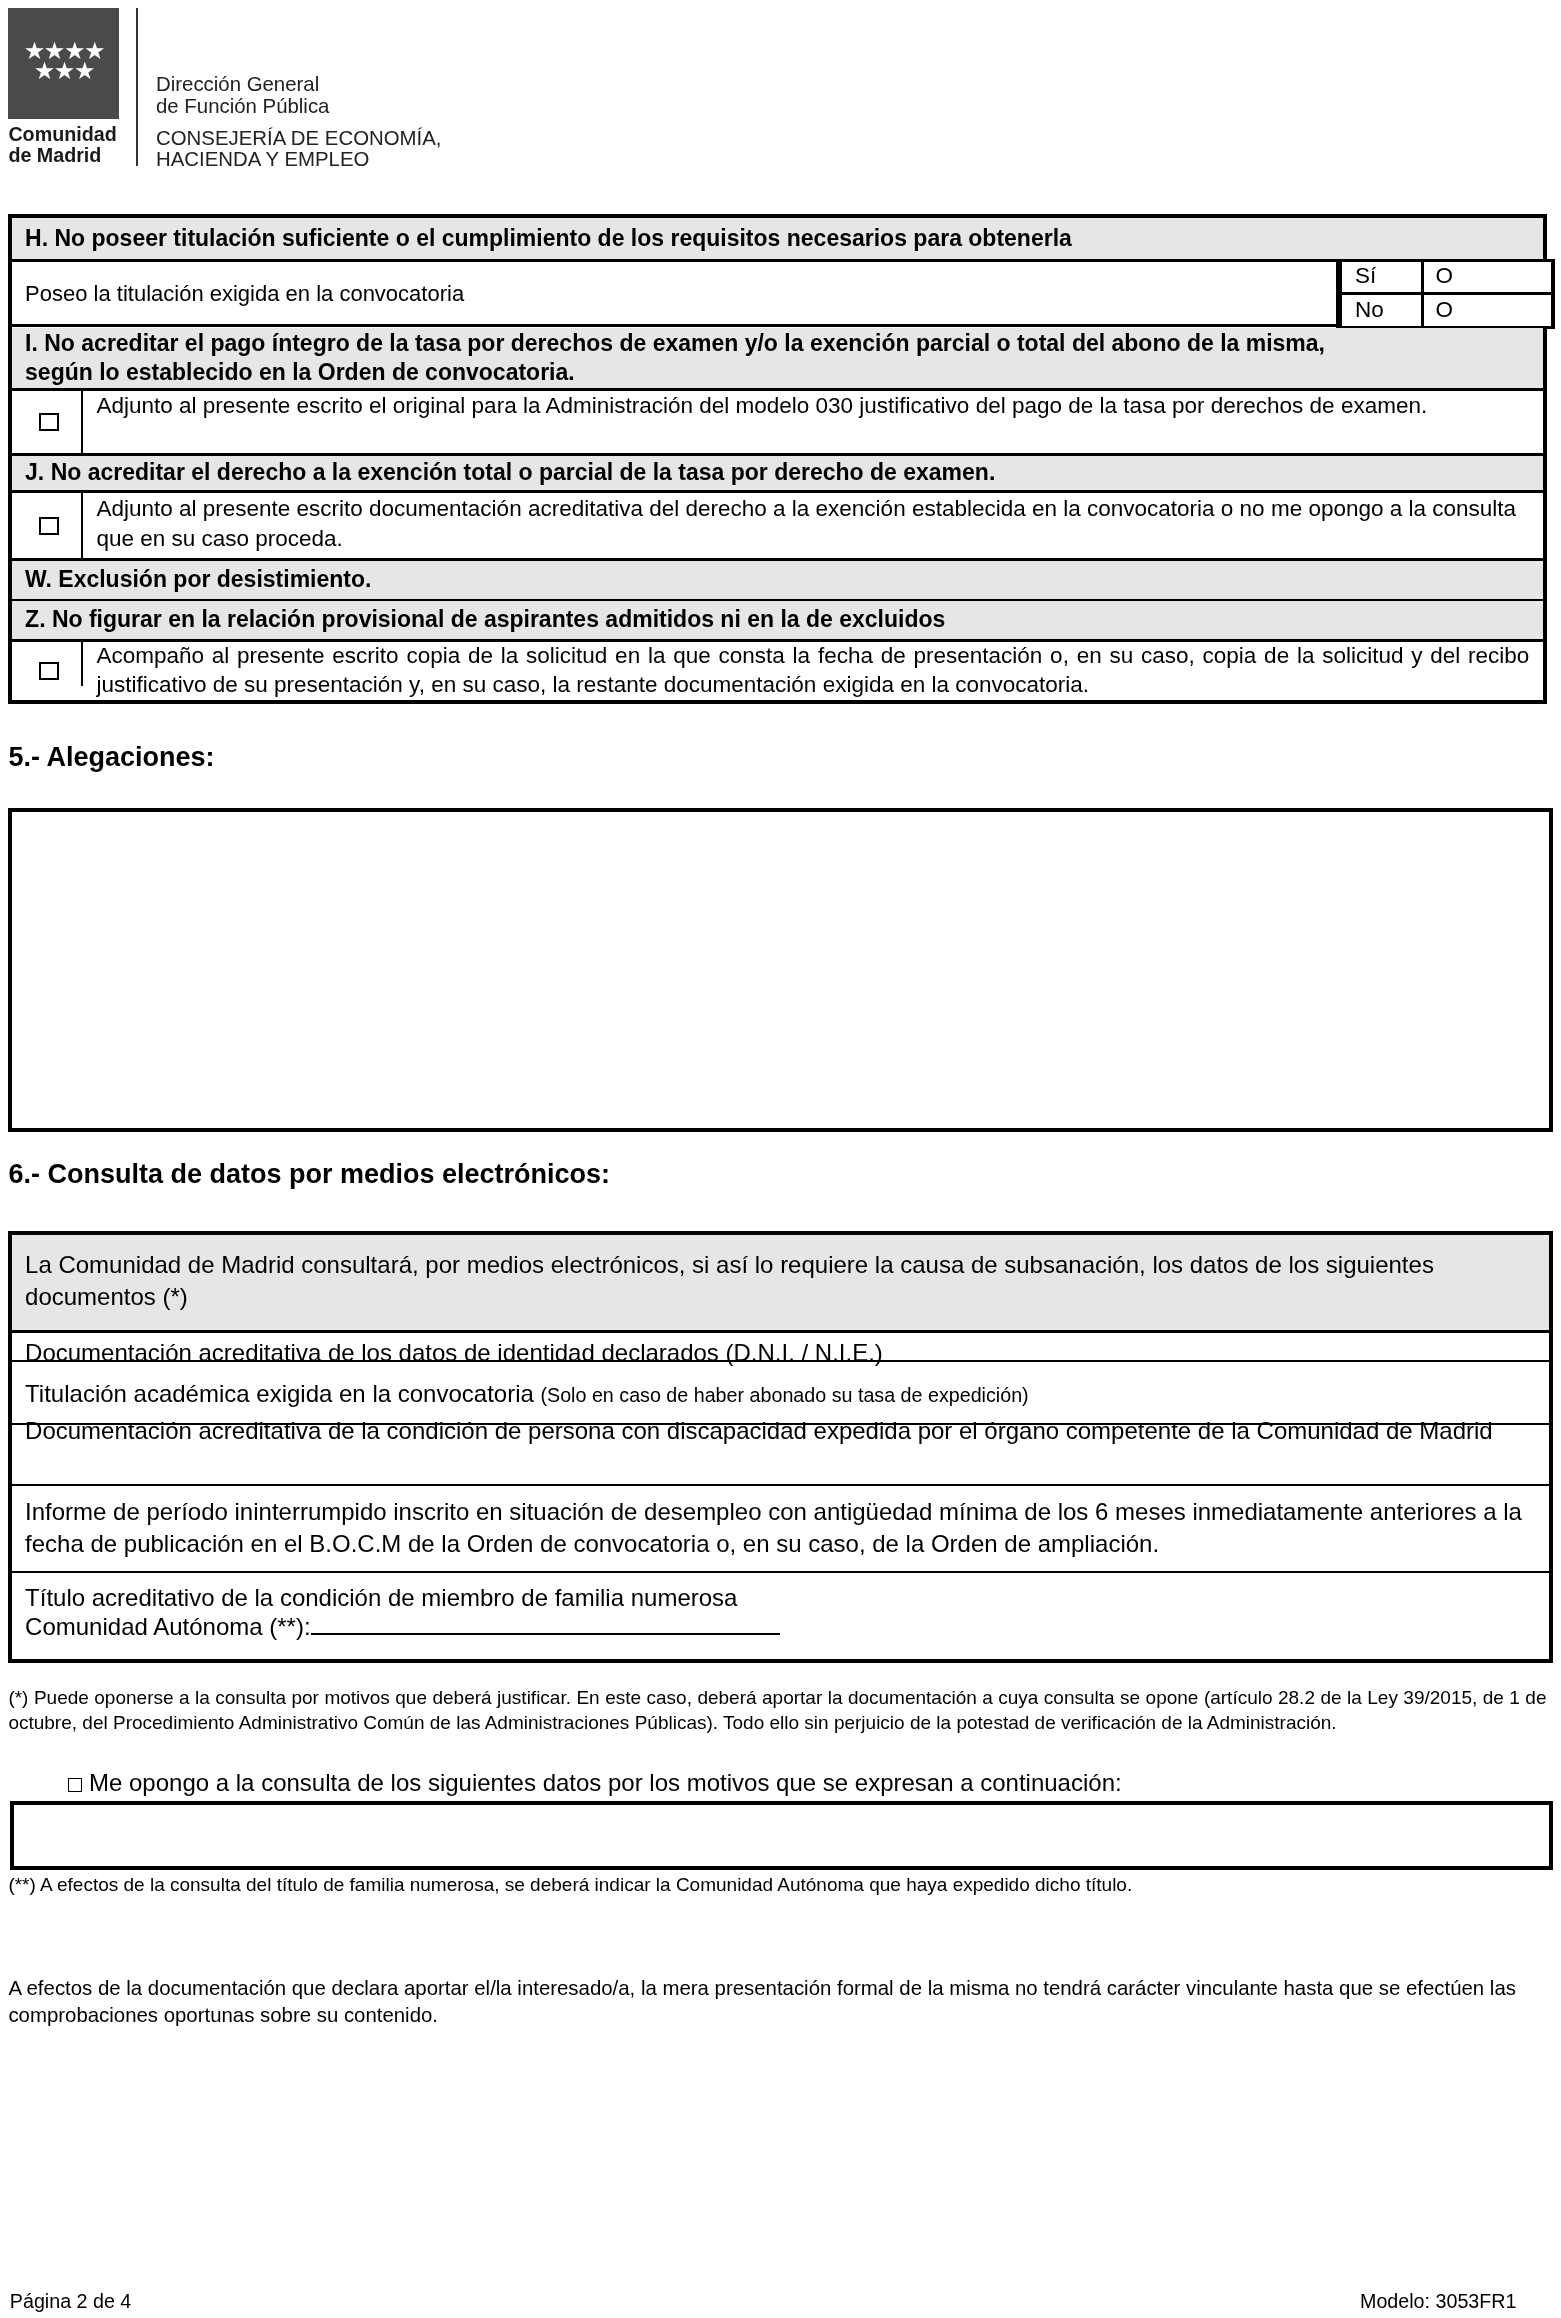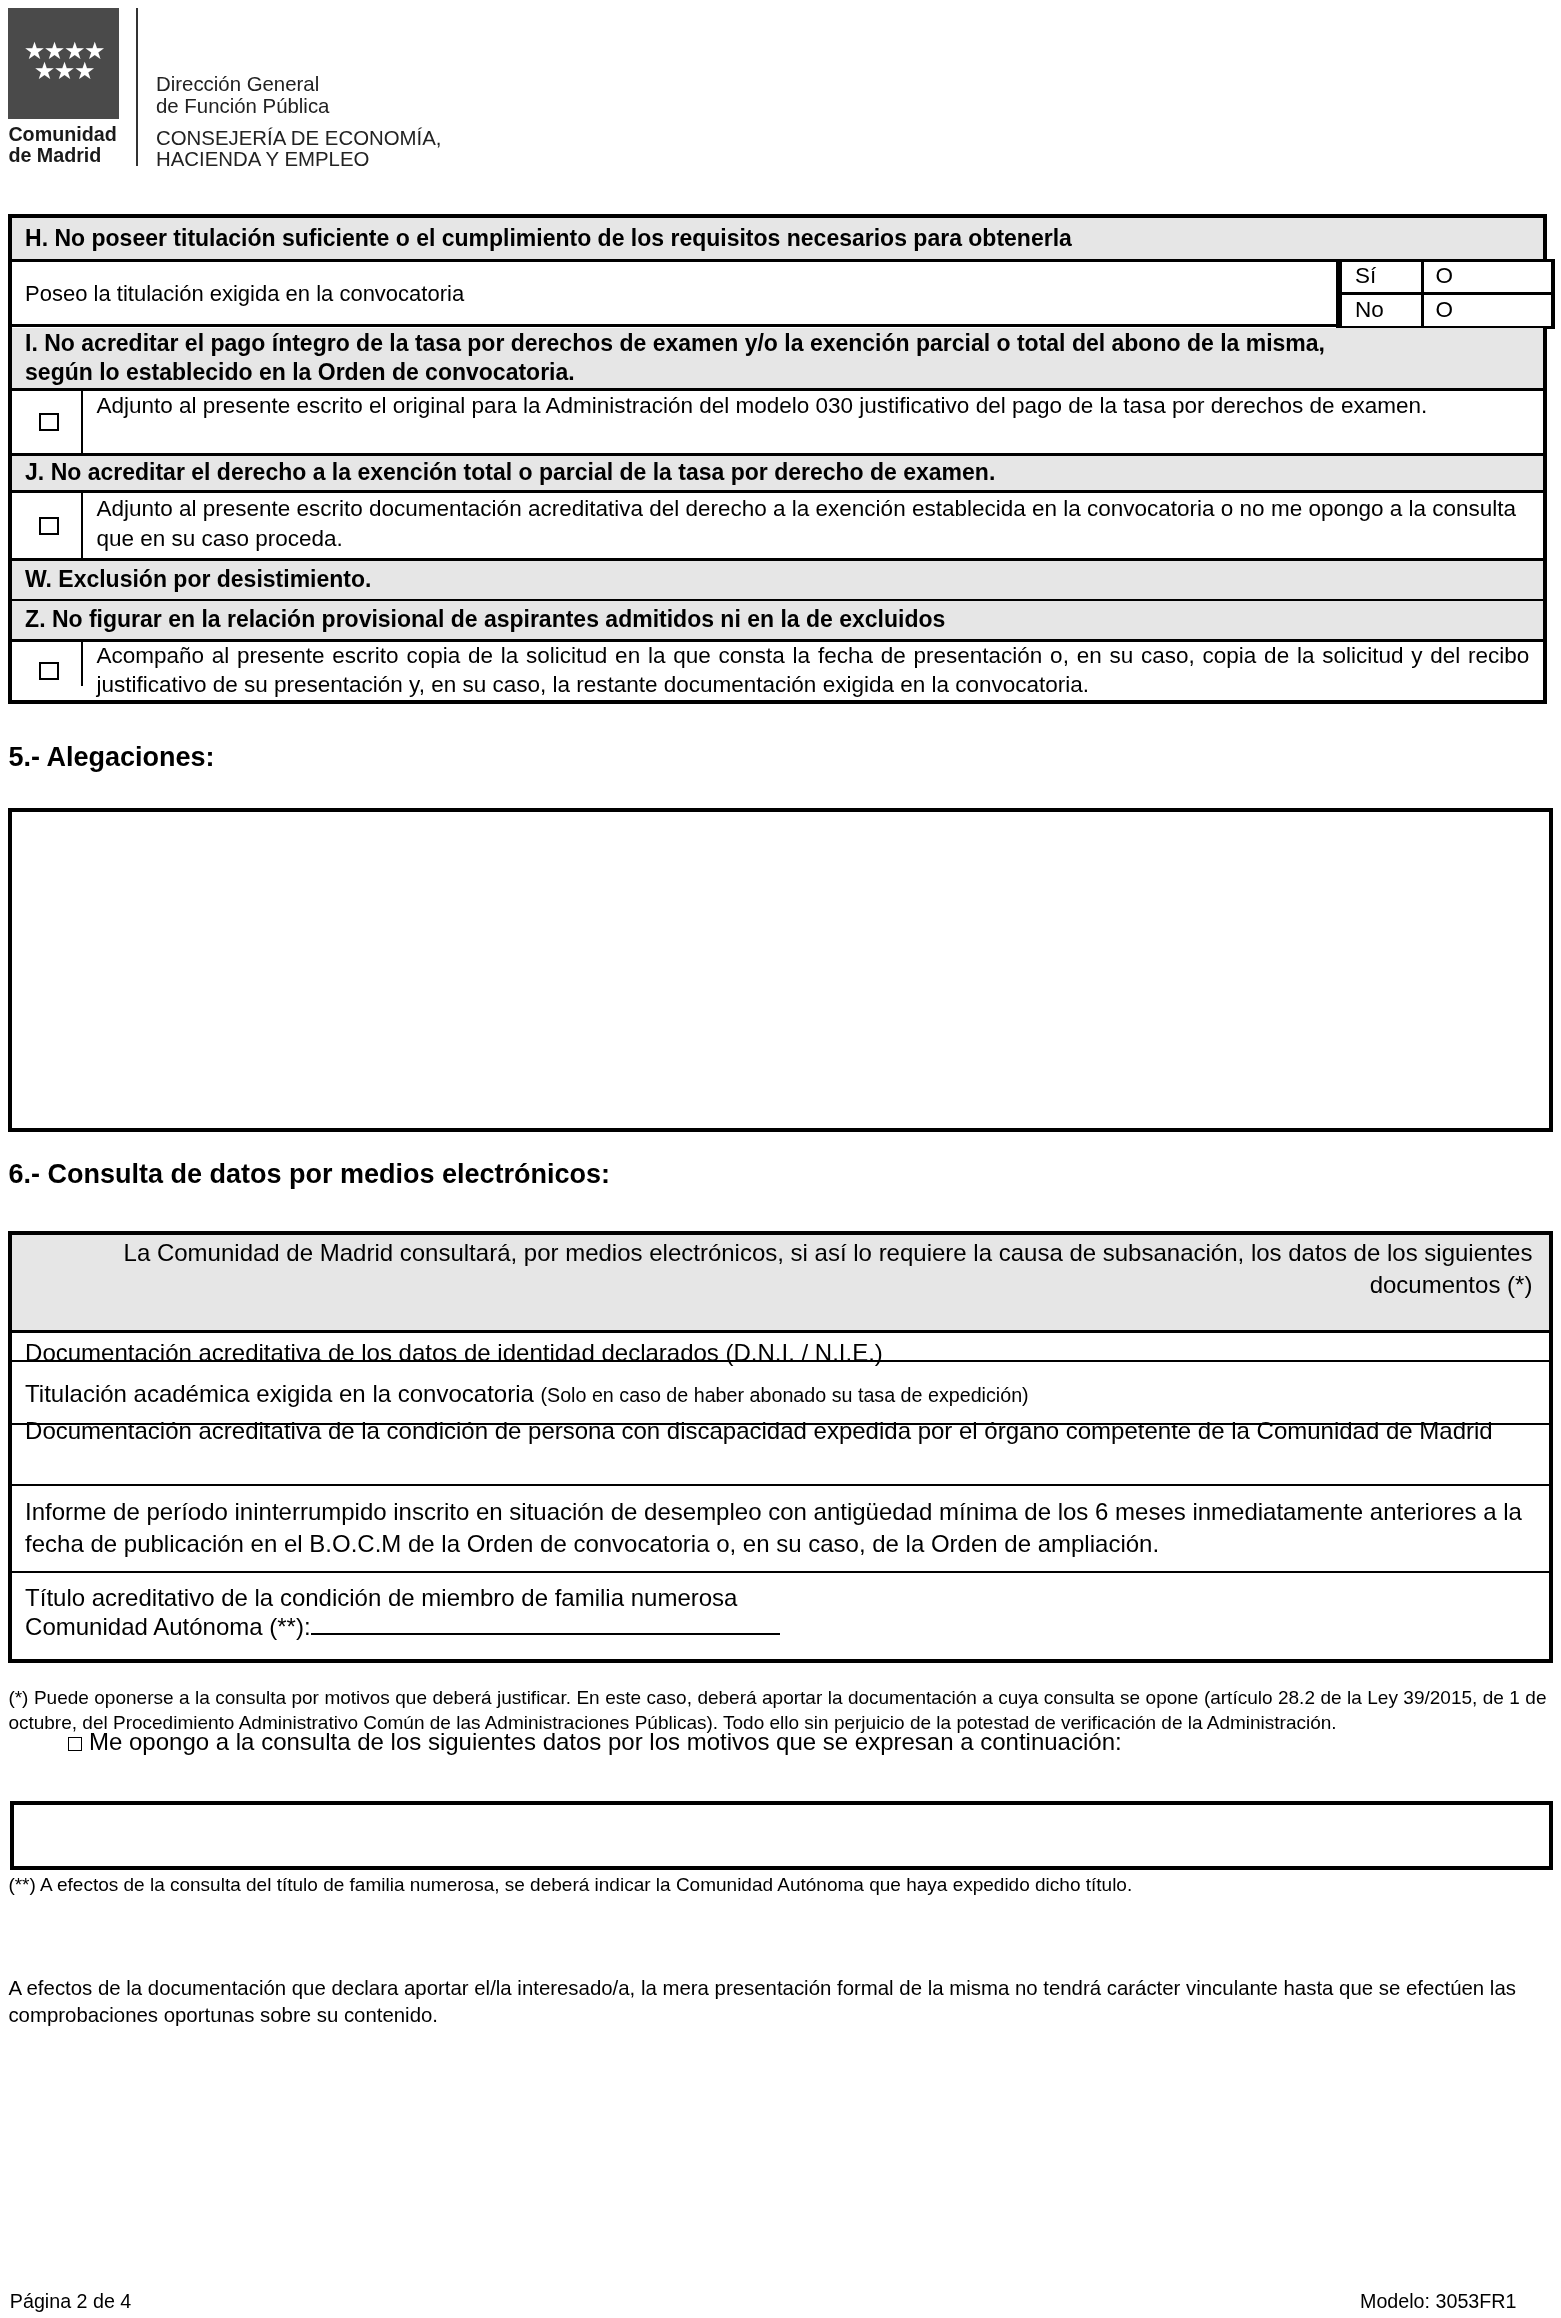--- a/index.html
+++ b/index.html
@@ -121,21 +121,21 @@
   </div>
 </div>
 
 <div class="abs section-title" style="top:742px;">5.- Alegaciones:</div>
 <div class="abs box" style="left:8.4px; top:808px; width:1545px; height:324px;"></div>
 
 <div class="abs section-title" style="top:1159px;">6.- Consulta de datos por medios electrónicos:</div>
 
 <div class="abs tbl6">
   <div class="r6" style="top:0; height:98px; background:#e6e6e6; border-bottom-width:3.5px;">
-    <span class="t" style="top:2px;text-align:right;">La Comunidad de Madrid consultará, por medios electrónicos, si así lo requiere la causa de subsanación,  los datos de los siguientes documentos (*)</span>
+    <span class="t" style="top:14px;">La Comunidad de Madrid consultará, por medios electrónicos, si así lo requiere la causa de subsanación,  los datos de los siguientes documentos (*)</span>
   </div>
   <div class="r6" style="top:98px; height:29px;">
     <span class="t" style="top:4.2px;">Documentación acreditativa de los datos de identidad declarados (D.N.I. / N.I.E.)</span>
   </div>
   <div class="r6" style="top:139px; height:51px;">
     <span class="t" style="top:3.5px;">
       <span>Titulación académica exigida en la convocatoria</span>
       <span class="small">(Solo en caso de haber abonado su tasa de expedición)</span>
     </span>
   </div>
@@ -148,21 +148,21 @@
   <div class="r6" style="top:338px; height:85px; border-bottom:none;">
     <span class="t" style="top:9.8px; line-height:29.5px;">
       <span>Título acreditativo de la condición de miembro de familia numerosa</span><br>
       <span>Comunidad Autónoma (**):</span><span class="underline-field"></span>
     </span>
   </div>
 </div>
 
 <div class="abs note" style="top:1686px;">(*) Puede oponerse a la consulta por motivos que deberá justificar. En este caso, deberá aportar la documentación a cuya consulta se opone (artículo 28.2 de la Ley 39/2015, de 1 de octubre, del Procedimiento Administrativo Común de las Administraciones Públicas). Todo ello sin perjuicio de la potestad de verificación de la Administración.</div>
 
-<div class="abs" style="left:38px; top:1728px; font-size:24px; white-space:nowrap;padding-left:30px;">
+<div class="abs" style="left:38px; top:1769px; font-size:24px; white-space:nowrap;padding-left:30px;">
   <span style="display:inline-block; width:14px; height:14px; border:1.4px solid #000; margin-right:7px; vertical-align:-0.7px;"></span><span>Me opongo a la consulta de los siguientes datos por los motivos que se expresan a continuación:</span>
 </div>
 <div class="abs box" style="left:9.8px; top:1801px; width:1543px; height:69px;"></div>
 
 <div class="abs note" style="top:1873px; white-space:nowrap;">(**) A efectos de la consulta del título de familia numerosa, se deberá indicar la Comunidad Autónoma que haya expedido dicho título.</div>
 
 <div class="abs para" style="top:1975px;">A efectos de la documentación que declara aportar el/la interesado/a, la mera presentación formal de la misma no tendrá carácter vinculante hasta que se efectúen las comprobaciones oportunas sobre su contenido.</div>
 
 <div class="abs footer" style="left:9.8px; top:2290px;">Página 2 de 4</div>
 <div class="abs footer" style="left:1360px; top:2290px;">Modelo: 3053FR1</div>

